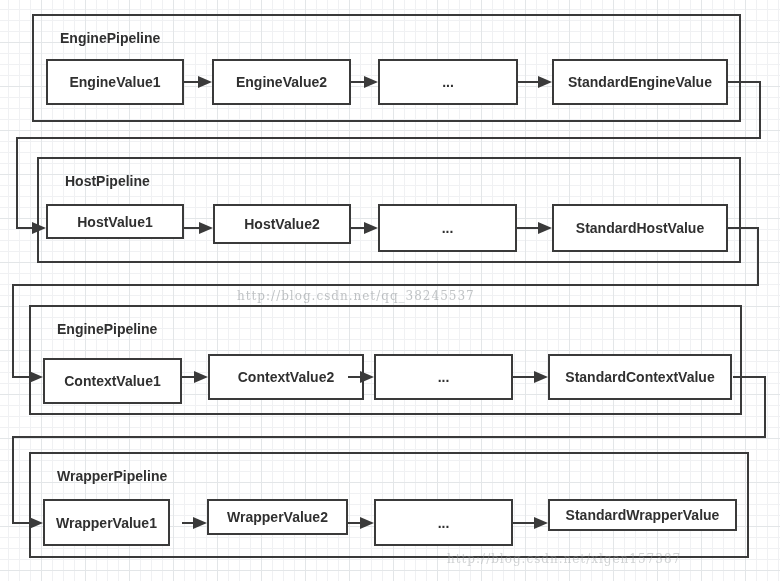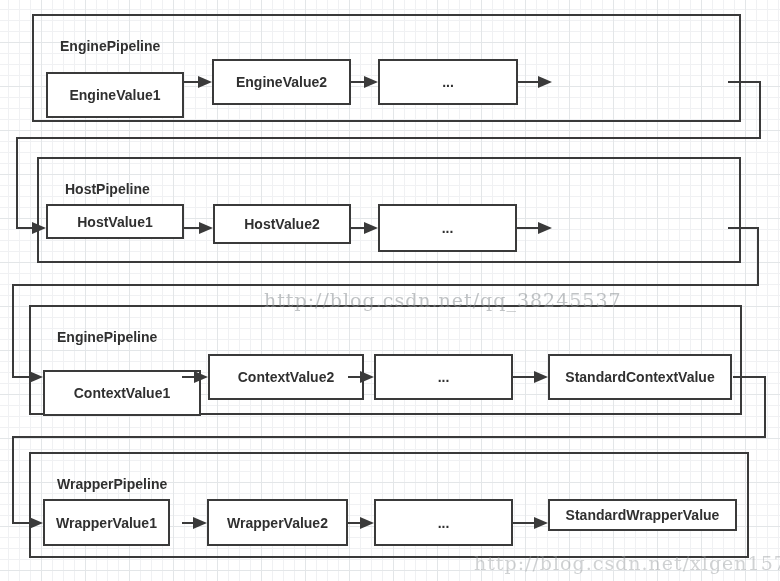--- a/index.html
+++ b/index.html
@@ -18,21 +18,21 @@
     background-position:-3px -2px;
   }
   .pipeline{
     position:absolute;
     border:2px solid #3a3a3a;
     background:transparent;
     box-sizing:border-box;
   }
   .pipeline-title{
     position:absolute;
-    left:26px;top:22px;
+    left:26px;top:14px;
     font-size:14px;
     font-weight:bold;
     color:#303030;
     white-space:nowrap;
   }
   .stage{
     position:absolute;
     border:2px solid #3a3a3a;
     background:#ffffff;
     box-sizing:border-box;
@@ -47,25 +47,24 @@
     white-space:nowrap;
   }
   .connector-layer{
     position:absolute;
     left:0;top:0;
     pointer-events:none;
   }
   .wm{
     position:absolute;
     font-family:"DejaVu Serif","Liberation Serif",serif;
-    font-size:19px;
+    font-size:12px;
     letter-spacing:1px;
     white-space:nowrap;
     pointer-events:none;
-    margin-left:27px;
   }
   .wm-top{left:237px;top:289px;color:rgba(140,146,150,0.55);}
   .wm-bottom{left:447px;top:552px;color:rgba(150,155,158,0.45);}
 </style>
 </head>
 <body>
 
 <div class="canvas">
 
   <div class="pipeline" style="left:32px;top:14px;width:709px;height:108px">
@@ -74,57 +73,63 @@
   <div class="pipeline" style="left:37px;top:157px;width:704px;height:106px">
     <div class="pipeline-title">HostPipeline</div>
   </div>
   <div class="pipeline" style="left:29px;top:305px;width:713px;height:110px">
     <div class="pipeline-title">EnginePipeline</div>
   </div>
   <div class="pipeline" style="left:29px;top:452px;width:720px;height:106px">
     <div class="pipeline-title">WrapperPipeline</div>
   </div>
 
-  <div class="stage" style="left:46px;top:72px;width:138px;height:46px">
+  <div class="stage" style="left:46px;top:59px;width:138px;height:46px">
     <span class="stage-label">EngineValue1</span>
     </div>
   <div class="stage" style="left:212px;top:59px;width:139px;height:46px">
     <span class="stage-label">EngineValue2</span>
     </div>
   <div class="stage" style="left:378px;top:59px;width:140px;height:46px">
     <span class="stage-label">...</span>
+    </div>
+  <div class="stage" style="left:552px;top:59px;width:176px;height:46px">
+    <span class="stage-label">StandardEngineValue</span>
     </div>
 
   <div class="stage" style="left:46px;top:204px;width:138px;height:35px">
     <span class="stage-label">HostValue1</span>
     </div>
   <div class="stage" style="left:213px;top:204px;width:138px;height:40px">
     <span class="stage-label">HostValue2</span>
     </div>
   <div class="stage" style="left:378px;top:204px;width:139px;height:48px">
     <span class="stage-label">...</span>
     </div>
+  <div class="stage" style="left:552px;top:204px;width:176px;height:48px">
+    <span class="stage-label">StandardHostValue</span>
+    </div>
 
-  <div class="stage" style="left:43px;top:370px;width:158px;height:46px">
+  <div class="stage" style="left:43px;top:358px;width:139px;height:46px">
     <span class="stage-label">ContextValue1</span>
     </div>
   <div class="stage" style="left:208px;top:354px;width:156px;height:46px">
     <span class="stage-label">ContextValue2</span>
     </div>
   <div class="stage" style="left:374px;top:354px;width:139px;height:46px">
     <span class="stage-label">...</span>
     </div>
   <div class="stage" style="left:548px;top:354px;width:184px;height:46px">
     <span class="stage-label">StandardContextValue</span>
     </div>
 
   <div class="stage" style="left:43px;top:499px;width:127px;height:47px">
     <span class="stage-label">WrapperValue1</span>
     </div>
-  <div class="stage" style="left:207px;top:499px;width:141px;height:47px">
+  <div class="stage" style="left:207px;top:499px;width:141px;height:36px">
     <span class="stage-label">WrapperValue2</span>
     </div>
   <div class="stage" style="left:374px;top:499px;width:139px;height:47px">
     <span class="stage-label">...</span>
     </div>
   <div class="stage" style="left:548px;top:499px;width:189px;height:32px">
     <span class="stage-label">StandardWrapperValue</span>
     </div>
 
   <svg class="connector-layer" width="780" height="581" viewBox="0 0 780 581">

